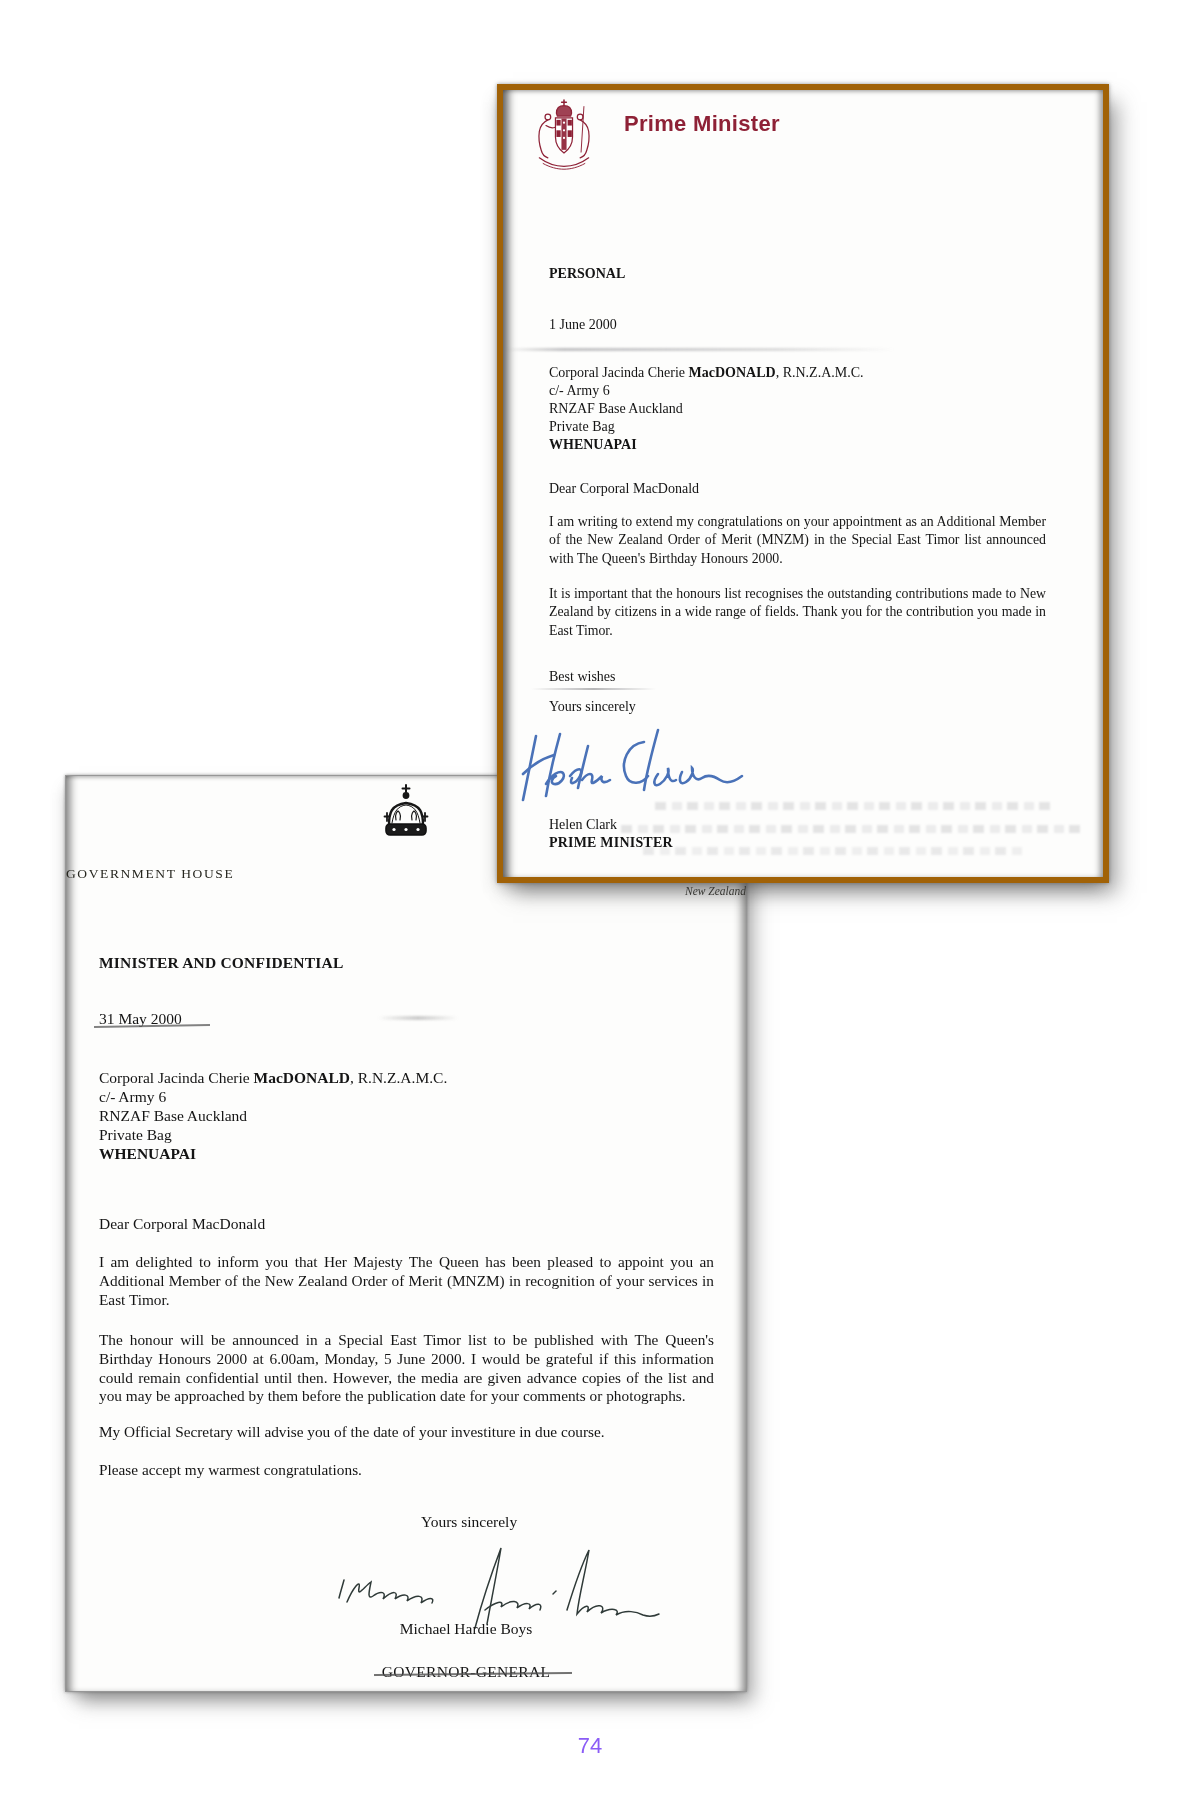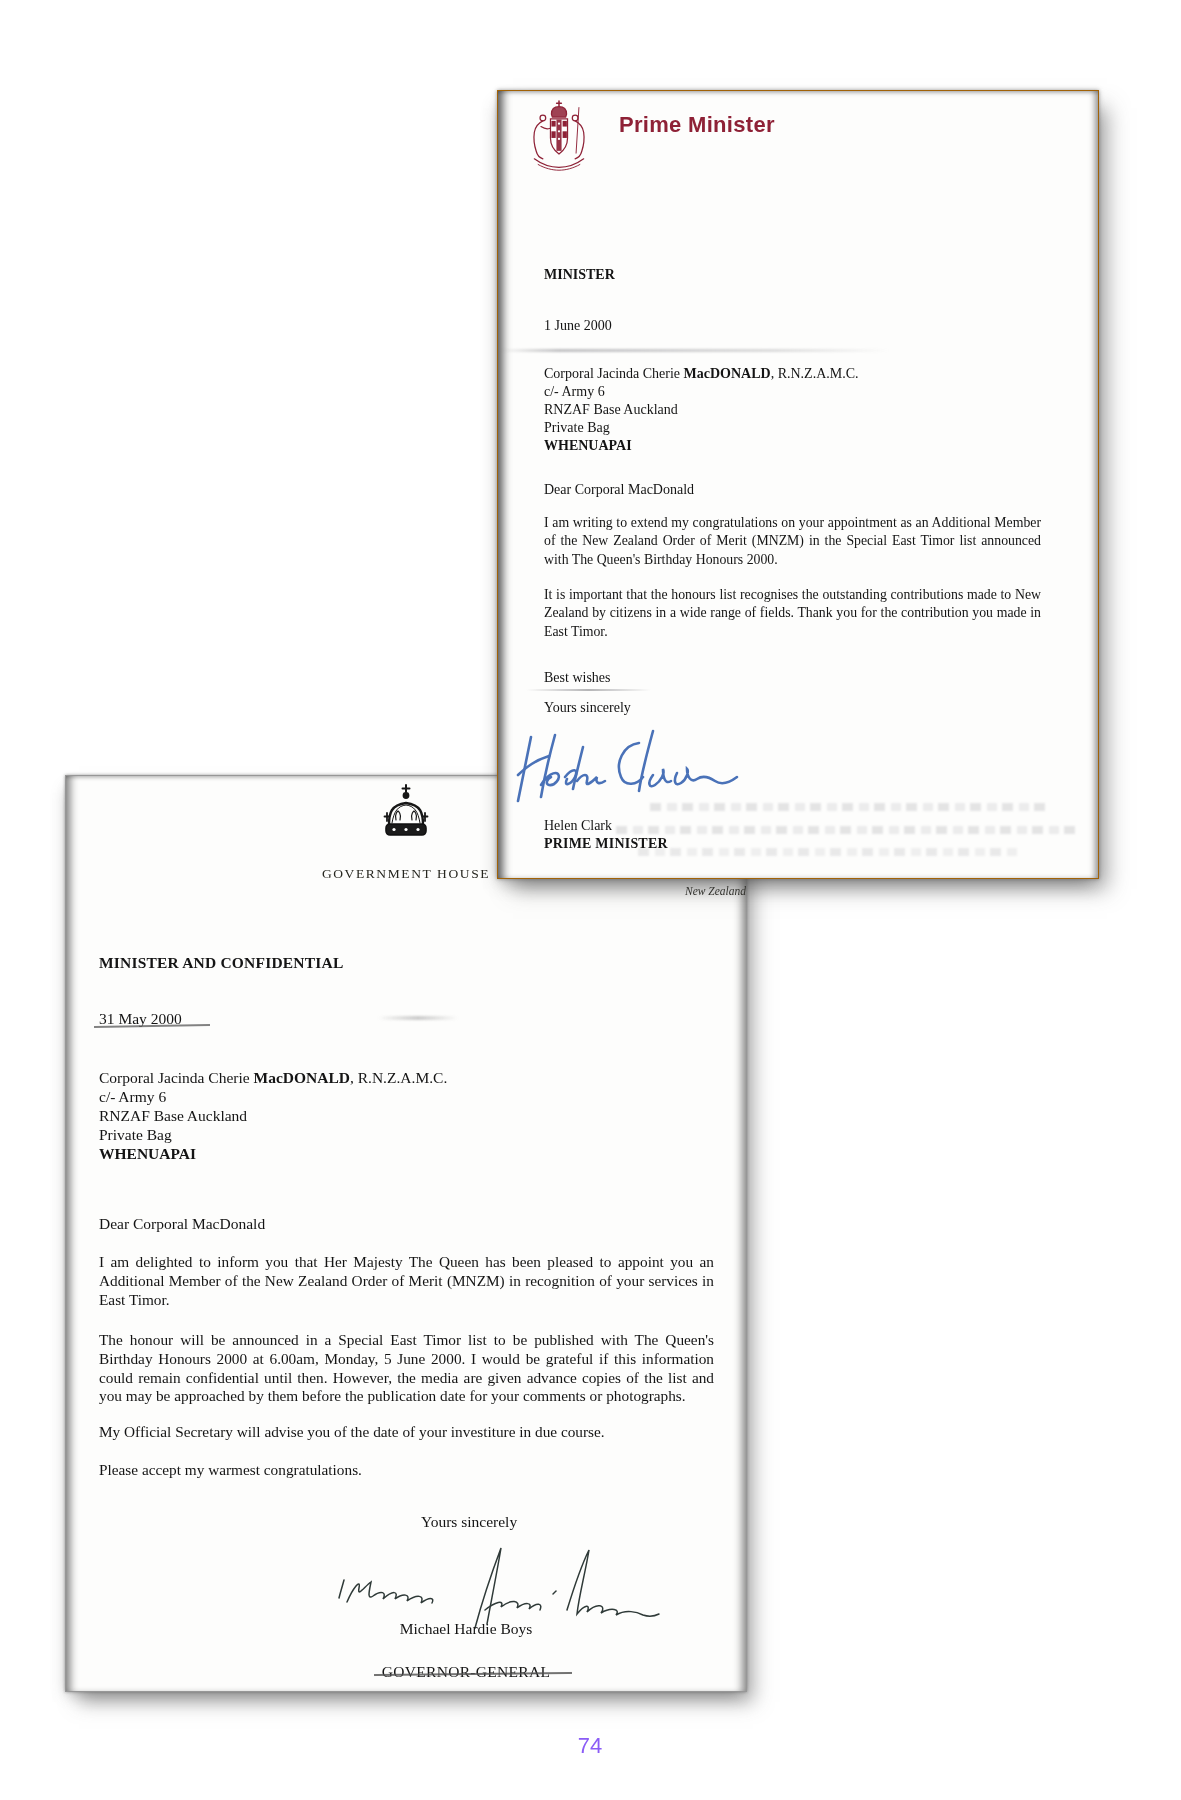--- a/index.html
+++ b/index.html
@@ -3,22 +3,22 @@
 <meta charset="utf-8">
 <style>
   html,body{margin:0;padding:0;}
   body{
     width:1181px;height:1800px;position:relative;background:#ffffff;
     font-family:"Liberation Serif", serif;color:#141414;overflow:hidden;
   }
   .letter{position:absolute;background:#fdfdfc;}
   
   #pm-letter{
-    left:497px;top:90px;width:600px;height:787px;z-index:2;
-    border:1px solid #a16207;
+    left:497px;top:84px;width:600px;height:787px;z-index:2;
+    border:6px solid #a16207;
     box-shadow:
       inset 11px 0 9px -6px rgba(25,25,25,.7),
       inset -6px 0 6px -3px rgba(60,60,60,.55),
       inset 0 5px 5px -4px rgba(110,110,110,.5),
       12px 14px 20px -4px rgba(75,75,75,.5),
       -4px 10px 16px -6px rgba(90,90,90,.45),
       0 0 4px rgba(90,90,90,.6);
   }
   #pm-letter *{position:absolute;}
   .pm-crest{left:24px;top:9px;width:74px;height:74px;}
@@ -57,21 +57,21 @@
     box-shadow:
       inset 10px 0 8px -6px rgba(40,40,40,.6),
       inset -9px 0 8px -5px rgba(45,45,45,.55),
       inset 0 4px 4px -3px rgba(120,120,120,.45),
       10px 14px 18px -4px rgba(80,80,80,.5),
       -4px 8px 14px -6px rgba(100,100,100,.4),
       0 0 3px rgba(100,100,100,.6);
   }
   #gh-letter *{position:absolute;}
   .gh-crest{left:316px;top:7px;width:48px;height:57px;}
-  .gh-house{left:0;top:90px;width:100%;text-align:center;font-size:13.5px;
+  .gh-house{left:0;top:90px;width:100%;font-size:13.5px;
     letter-spacing:1.6px;color:#26261f;font-variant:normal;}
   .gh-nz{left:0;top:109px;width:100%;text-align:right;font-style:italic;font-size:11.5px;color:#2a2a24;}
   .gh-pac{left:33px;top:178px;font-weight:bold;font-size:15.5px;letter-spacing:.2px;}
   .gh-date{left:33px;top:234px;font-size:15.5px;}
   .gh-date-strike{left:28px;top:249px;width:116px;height:2px;background:rgba(90,90,90,.75);
     transform:rotate(-1deg);filter:blur(.3px);}
   .gh-date-smudge{left:312px;top:240px;width:80px;height:4px;
     background:linear-gradient(90deg,rgba(130,130,130,0),rgba(130,130,130,.4),rgba(130,130,130,0));filter:blur(1px);}
   .gh-recipient{left:33px;top:292px;font-size:15.5px;line-height:19px;white-space:nowrap;}
   .gh-salutation{left:33px;top:439px;font-size:15.5px;}
@@ -118,21 +118,21 @@
         <path d="M55,22 c4,2 8,6 9,12 c1,7 0,14 -2,20 c-1,4 -4,7 -7,8"></path>
         <path d="M59,8 l-3,48" stroke-width="1"></path>
         <path d="M12,62 c8,6 18,9 26,9 c8,0 18,-3 26,-9"></path>
         <path d="M16,68 c7,4 15,6 22,6 c7,0 15,-2 22,-6" stroke-width="1"></path>
       </g>
     </svg>
   </span>
 
   <span class="pm-title">Prime Minister</span>
 
-  <span class="pm-personal">MINISTER</span>
+  <span class="pm-personal">PERSONAL</span>
   <span class="pm-date">1 June 2000</span>
 
   <span class="artifact artifact-line1"></span>
 
   <div class="pm-recipient">
     <div style="position:static"><span style="position:static">Corporal Jacinda Cherie </span><span style="position:static" class="bold">MacDONALD</span><span style="position:static">, R.N.Z.A.M.C.</span></div>
     <div style="position:static">c/- Army 6</div>
     <div style="position:static">RNZAF Base Auckland</div>
     <div style="position:static">Private Bag</div>
     <div style="position:static" class="bold">WHENUAPAI</div>

